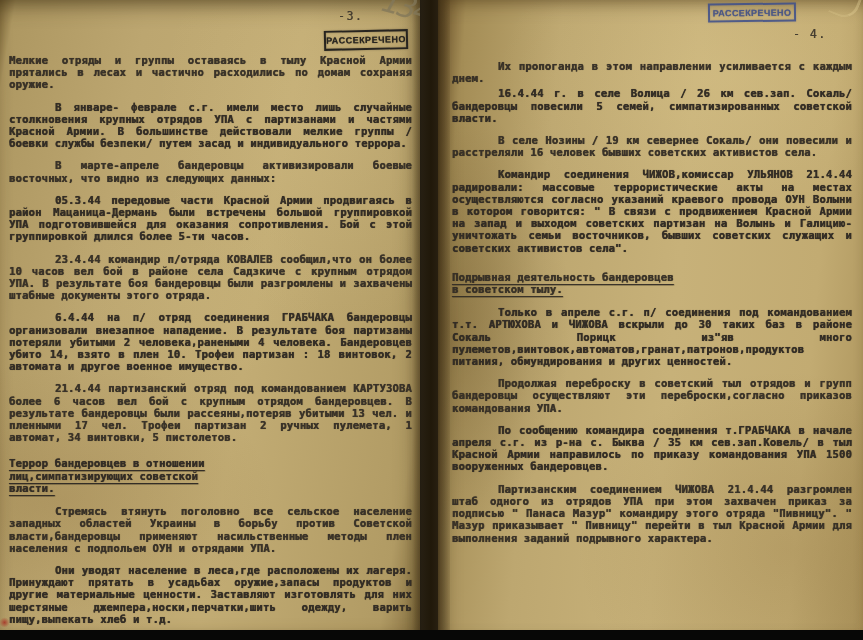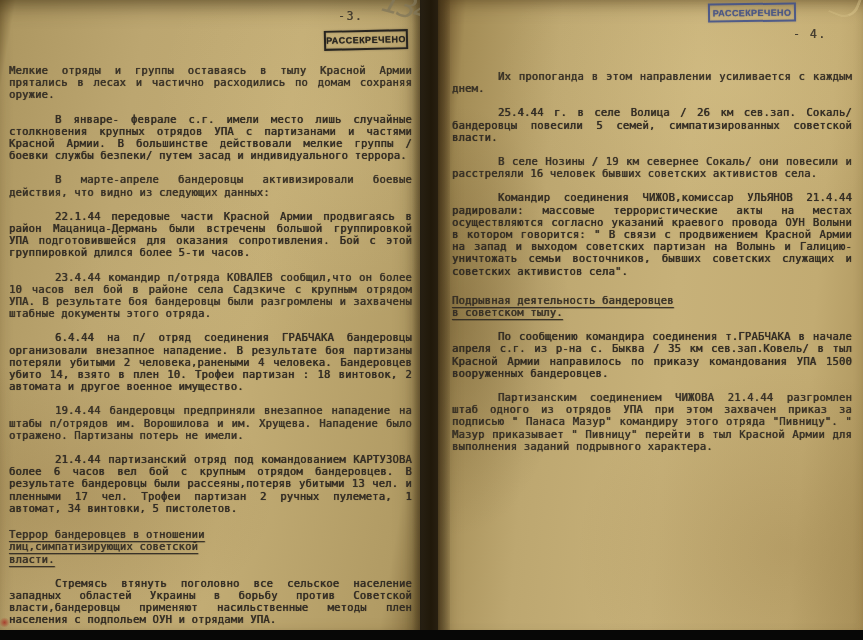--- a/index.html
+++ b/index.html
@@ -42,26 +42,26 @@
   .red-spot{position:absolute;left:0;bottom:12px;width:9px;height:11px;z-index:5;
     background:radial-gradient(circle,#a8402d 0%,rgba(168,64,45,0) 72%);}
 
   .text-col{
     position:absolute;z-index:2;color:#332d26;
     font-size:10.5px;line-height:12.2px;letter-spacing:0.2px;
     text-shadow:0.4px 0.4px 0.7px rgba(35,30,22,0.8), -0.2px 0 0.4px rgba(35,30,22,0.4);
   }
   .tc-left{left:9px;top:52px;width:403px;}
   .tc-right{left:14px;top:58px;width:400px;}
-  p.para{margin:12px 0 10px;text-indent:46px;text-align:justify;}
+  p.para{margin:2px 0 10px;text-indent:46px;text-align:justify;font-weight:bold;}
   p.para.no-indent{text-indent:0;}
   p.para.tight{margin-bottom:3px;}
   p.heading{
     margin:14px 0 11px;text-indent:0;max-width:206px;text-align:left;
-    text-decoration:underline;text-underline-offset:2.5px;
+    text-decoration:underline;text-underline-offset:2.5px;font-weight:bold;
   }
   .tc-right p.heading{max-width:224px;margin-top:17px;}
   .text-col p:nth-child(odd){opacity:0.95;}
 
   .pagenum{position:absolute;z-index:4;color:#443d30;font-size:11.5px;letter-spacing:1.5px;
     text-shadow:0.3px 0.3px 0.5px rgba(50,44,34,0.7);}
   .pn-left{left:338px;top:9px;}
   .pn-right{left:793px;top:27px;}
 
   .stamp{
@@ -101,39 +101,40 @@
 
   <div class="page page-left">
     <div class="pencil-left">134</div>
     <div class="pagenum pn-left">-3.</div>
     <div class="stamp stamp-left">
       <span>РАССЕКРЕЧЕНО</span>
     </div>
     <div class="text-col tc-left">
       <p class="para no-indent">Мелкие отряды и группы оставаясь в тылу Красной Армии прятались в лесах и частично расходились по домам сохраняя оружие.</p>
       <p class="para">В январе- феврале с.г. имели место лишь случайные столкновения крупных отрядов УПА с партизанами и частями Красной Армии. В большинстве действовали мелкие группы / боевки службы безпеки/ путем засад и индивидуального террора.</p>
-      <p class="para">В марте-апреле бандеровцы активизировали боевые действия, что видно  из следующих данных:</p>
-      <p class="para">22.1.44 передовые части Красной Армии продвигаясь в район Мацаница-Дермань были встречены большой группировкой УПА подготовившейся для оказания сопротивления. Бой с этой группировкой длился более 5-ти часов.</p>
+      <p class="para">В марте-апреле бандеровцы активизировали боевые восточных, что видно  из следующих данных:</p>
+      <p class="para">05.3.44 передовые части Красной Армии продвигаясь в район Мацаница-Дермань были встречены большой группировкой УПА подготовившейся для оказания сопротивления. Бой с этой группировкой длился более 5-ти часов.</p>
       <p class="para">23.4.44 командир п/отряда КОВАЛЕВ сообщил,что он более 10 часов вел  бой в районе села Садзкиче с крупным отрядом УПА. В результате боя бандеровцы были разгромлены и захвачены штабные документы этого отряда.</p>
       <p class="para">6.4.44 на п/ отряд соединения ГРАБЧАКА бандеровцы организовали внезапное нападение. В результате боя партизаны потеряли убитыми 2 человека,ранеными 4 человека. Бандеровцев убито 14, взято в плен 10. Трофеи партизан : 18 винтовок, 2 автомата и другое военное имущество.</p>
-      <p class="para">19.4.44 бандеровцы предприняли  внезапное нападение на штабы п/отрядов им. Ворошилова и им. Хрущева. Нападение было отражено. Партизаны потерь не имели.</p>
       <p class="para">21.4.44 партизанский отряд под командованием КАРТУЗОВА более 6 часов вел бой с крупным отрядом бандеровцев. В результате бандеровцы были рассеяны,потеряв убитыми 13 чел. и пленными 17 чел. Трофеи партизан 2 ручных пулемета, 1 автомат, 34 винтовки, 5 пистолетов.</p>
       <p class="heading">Террор бандеровцев в отношении лиц,симпатизирующих советской власти.</p>
       <p class="para">Стремясь втянуть поголовно все сельское население западных областей Украины в борьбу против Советской власти,бандеровцы применяют насильственные методы плен населения с подпольем ОУН и отрядами УПА.</p>
       <p class="para">Они уводят население в леса,где расположены их лагеря. Принуждают прятать в усадьбах оружие,запасы продуктов и  другие материальные ценности. Заставляют изготовлять для них шерстяные джемпера,носки,перчатки,шить одежду, варить пищу,выпекать хлеб и т.д.</p>
     </div>
   </div>
 
   <div class="page page-right">
     <div class="text-col tc-right">
       <p class="para tight">Их пропоганда в этом направлении усиливается с каждым днем.</p>
-      <p class="para">25.4.44 г. в селе Волица / 26 км сев.зап. Сокаль/ бандеровцы повесили 5 семей, симпатизированных советской власти.</p>
+      <p class="para">16.4.44 г. в селе Волица / 26 км сев.зап. Сокаль/ бандеровцы повесили 5 семей, симпатизированных советской власти.</p>
       <p class="para">В селе Нозины / 19 км севернее Сокаль/ они повесили и расстреляли 16 человек бывших советских активистов села.</p>
       <p class="para">Командир соединения ЧИЖОВ,комиссар УЛЬЯНОВ 21.4.44 радировали: массовые террористические акты на местах осуществляются согласно указаний краевого провода ОУН Волыни в котором говорится: " В связи с продвижением Красной Армии на запад и выходом советских партизан на Волынь и Галицию- уничтожать семьи восточников, бывших советских служащих и советских активистов села".</p>
       <p class="heading">Подрывная деятельность бандеровцев в советском тылу.</p>
+      <p class="para">Только в апреле с.г. п/ соединения под командованием т.т. АРТЮХОВА и ЧИЖОВА вскрыли до 30 таких баз в районе Сокаль Порицк из"яв много пулеметов,винтовок,автоматов,гранат,патронов,продуктов питания, обмундирования и других ценностей.</p>
+      <p class="para">Продолжая переброску в советский тыл отрядов и групп бандеровцы осуществляют эти переброски,согласно приказов командования УПА.</p>
       <p class="para">По сообщению командира соединения т.ГРАБЧАКА в начале апреля с.г. из р-на с. Быква / 35 км сев.зап.Ковель/ в тыл Красной Армии направилось по приказу командования УПА 1500 вооруженных бандеровцев.</p>
       <p class="para">Партизанским соединением ЧИЖОВА 21.4.44 разгромлен штаб одного из отрядов УПА при этом захвачен приказ за подписью " Панаса Мазур" командиру этого отряда "Пивницу". " Мазур приказывает " Пивницу" перейти в тыл Красной Армии для выполнения заданий подрывного характера.</p>
     </div>
   </div>
 
   <div class="pagenum pn-right">- 4.</div>
   <div class="stamp stamp-right">
     <span>РАССЕКРЕЧЕНО</span>
   </div>
   <div class="pencil-right"></div>

